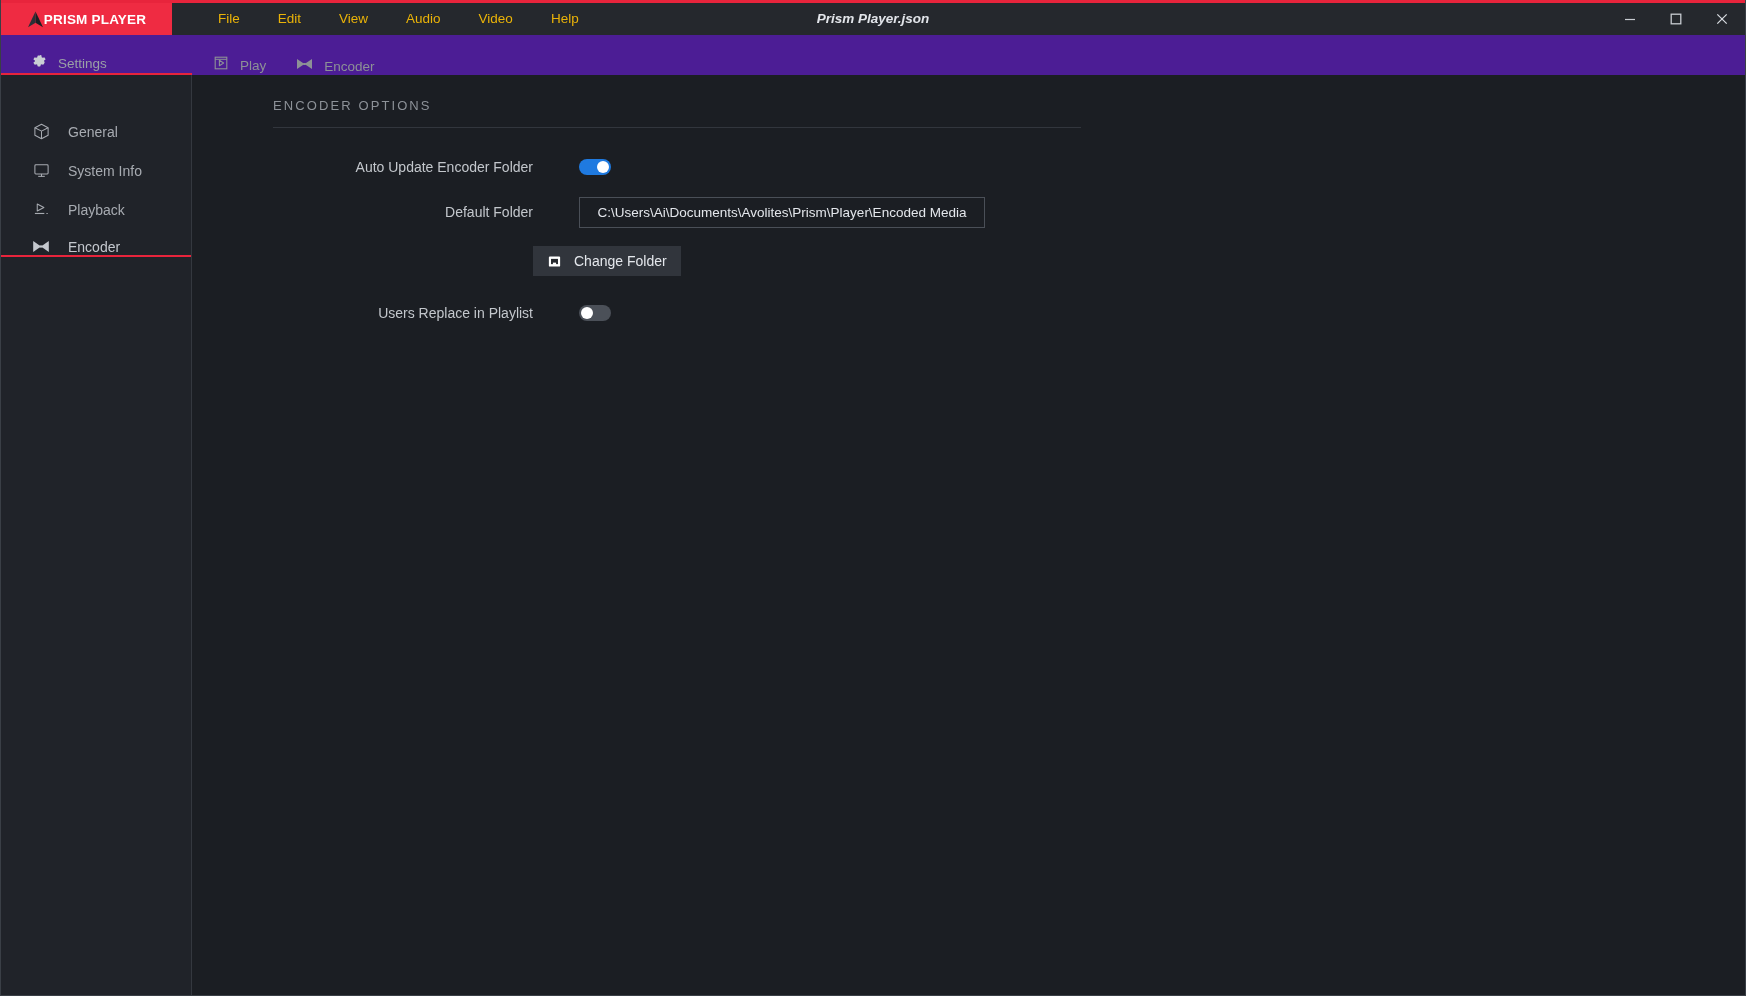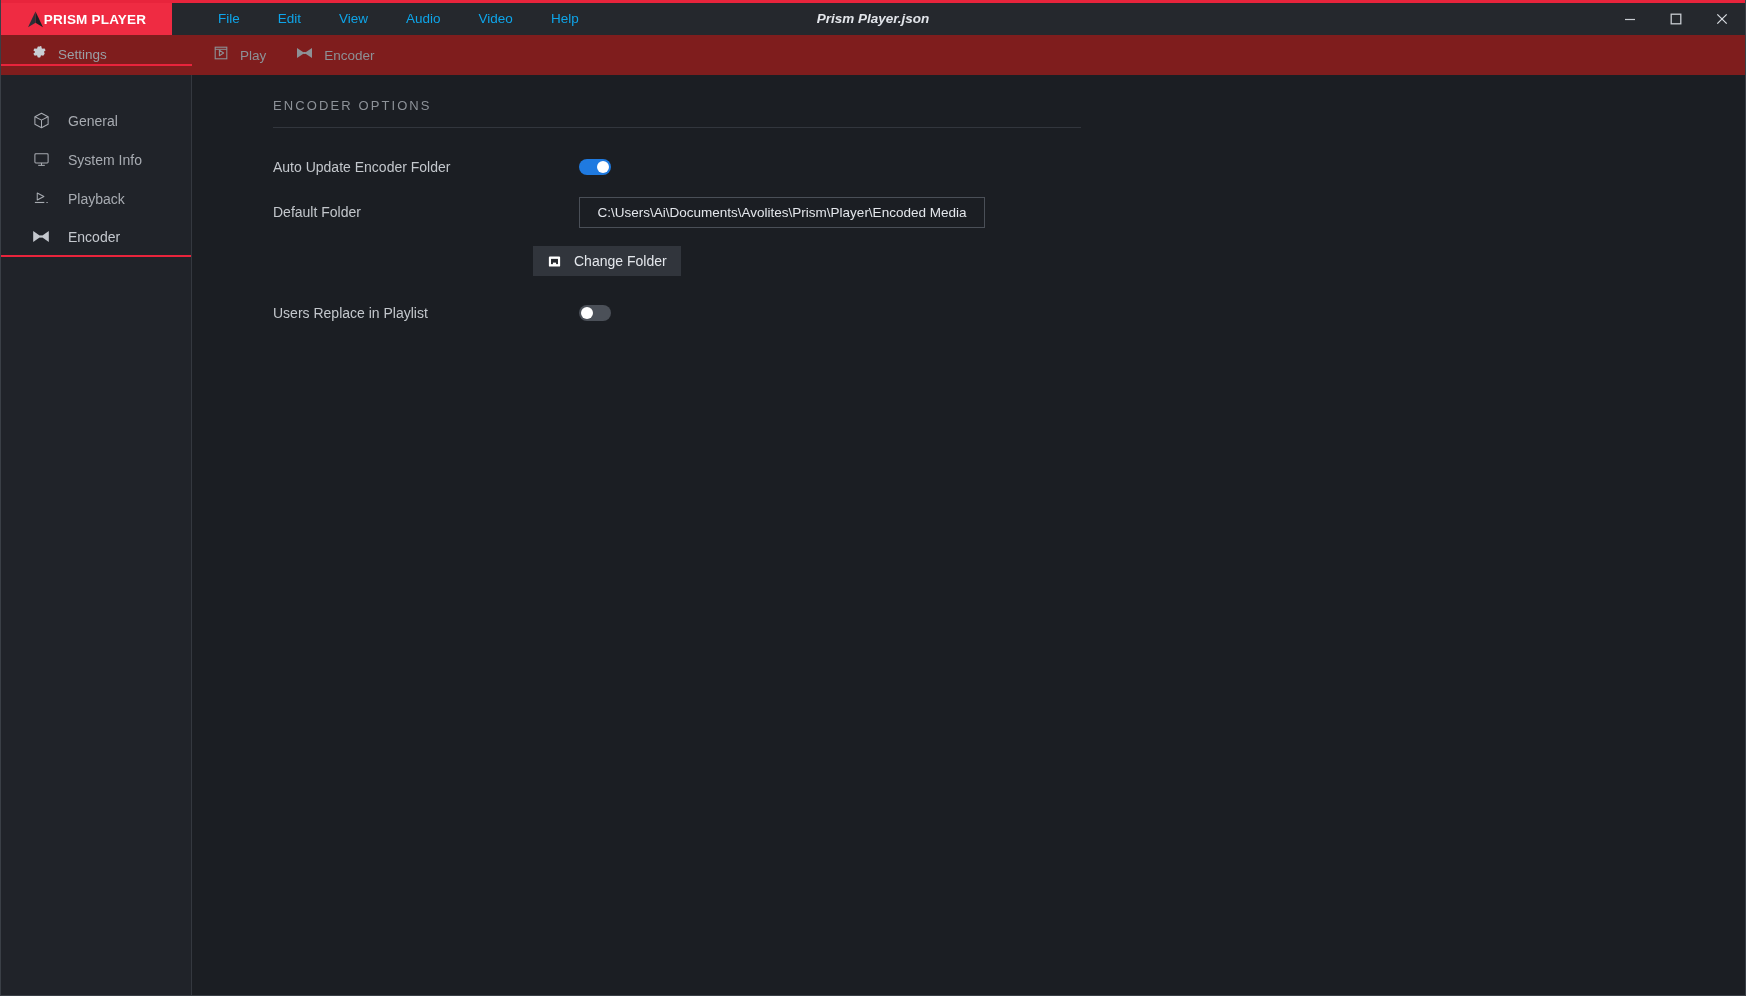--- a/index.html
+++ b/index.html
@@ -59,21 +59,21 @@
     white-space: nowrap;
   }
 
   .menubar {
     display: flex;
     align-items: center;
     padding-left: 27px;
     gap: 0px;
   }
   .menu-item {
-    color: #0ea5e9;
+    color: #eab308;
     font-size: 13.5px;
     padding: 0 19px;
     line-height: 32px;
     cursor: default;
     white-space: nowrap;
   }
 
   .doc-title {
     position: absolute;
     left: 0; right: 0;
@@ -104,23 +104,23 @@
     cursor: default;
   }
   .wc-btn svg { display: block; }
 
   
   .toolbar {
     position: absolute;
     top: 35px; left: 0;
     width: 100%;
     height: 40px;
-    background: #7f1d1d;
-    display: flex;
-    align-items: center;
+    background: #4c1d95;
+    display: flex;
+    align-items: flex-end;
   }
 
   .tool-tab {
     display: flex;
     align-items: center;
     gap: 11px;
     padding: 0 0 0 0;
     cursor: default;
     position: relative;
   }
@@ -146,21 +146,21 @@
     top: 75px; left: 0;
     width: 191px;
     bottom: 0;
     background: #202329;
     border-right: 1px solid #34383f;
     padding-top: 26px;
   }
   .side-item {
     height: 39px;
     display: flex;
-    align-items: center;
+    align-items: flex-end;
     gap: 18px;
     padding-left: 31px;
     cursor: default;
     position: relative;
   }
   .side-item .si-label {
     color: #a7abb1;
     font-size: 14px;
     white-space: nowrap;
   }
@@ -189,20 +189,21 @@
     height: 1px;
     background: #32363d;
     margin-bottom: 22px;
   }
 
   .row {
     display: flex;
     align-items: center;
     min-height: 34px;
     margin-bottom: 11px;
+    text-align: right;
   }
   .row-label {
     width: 260px;
     color: #c3c7cc;
     font-size: 14px;
     white-space: nowrap;
   }
   .row-control { display: flex; align-items: center; margin-left: 46px; }
 
   

